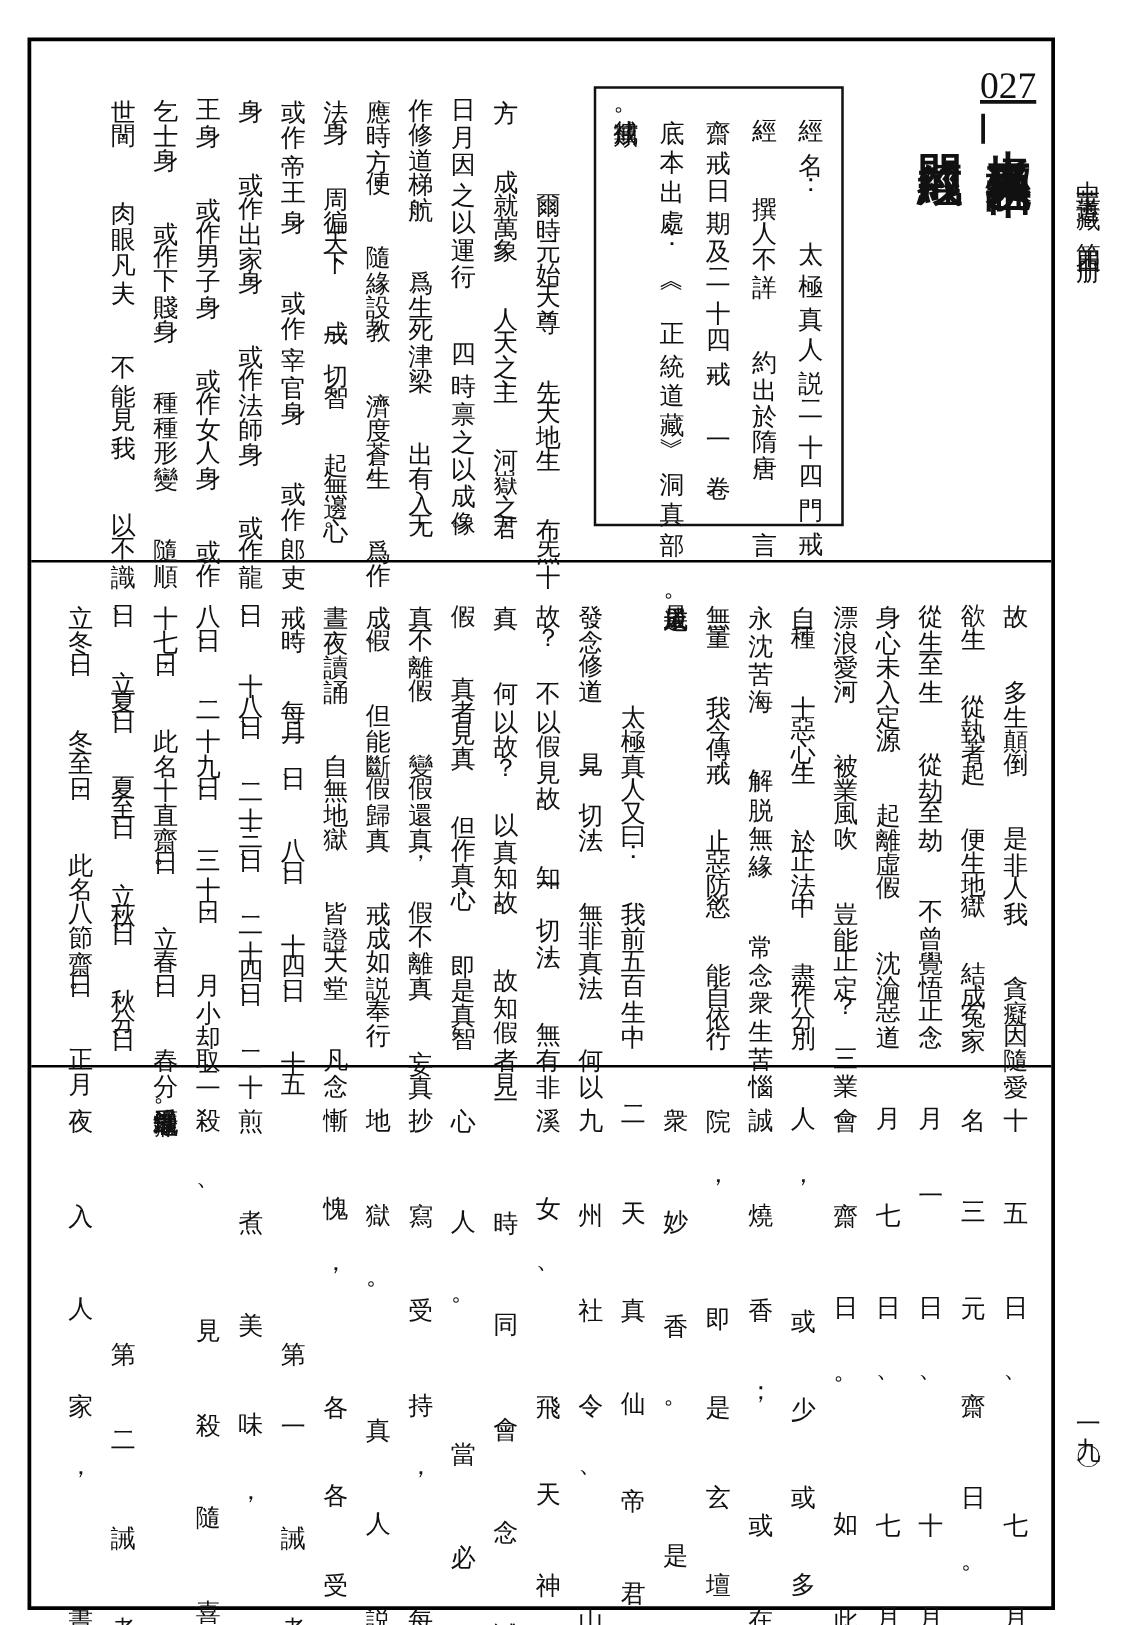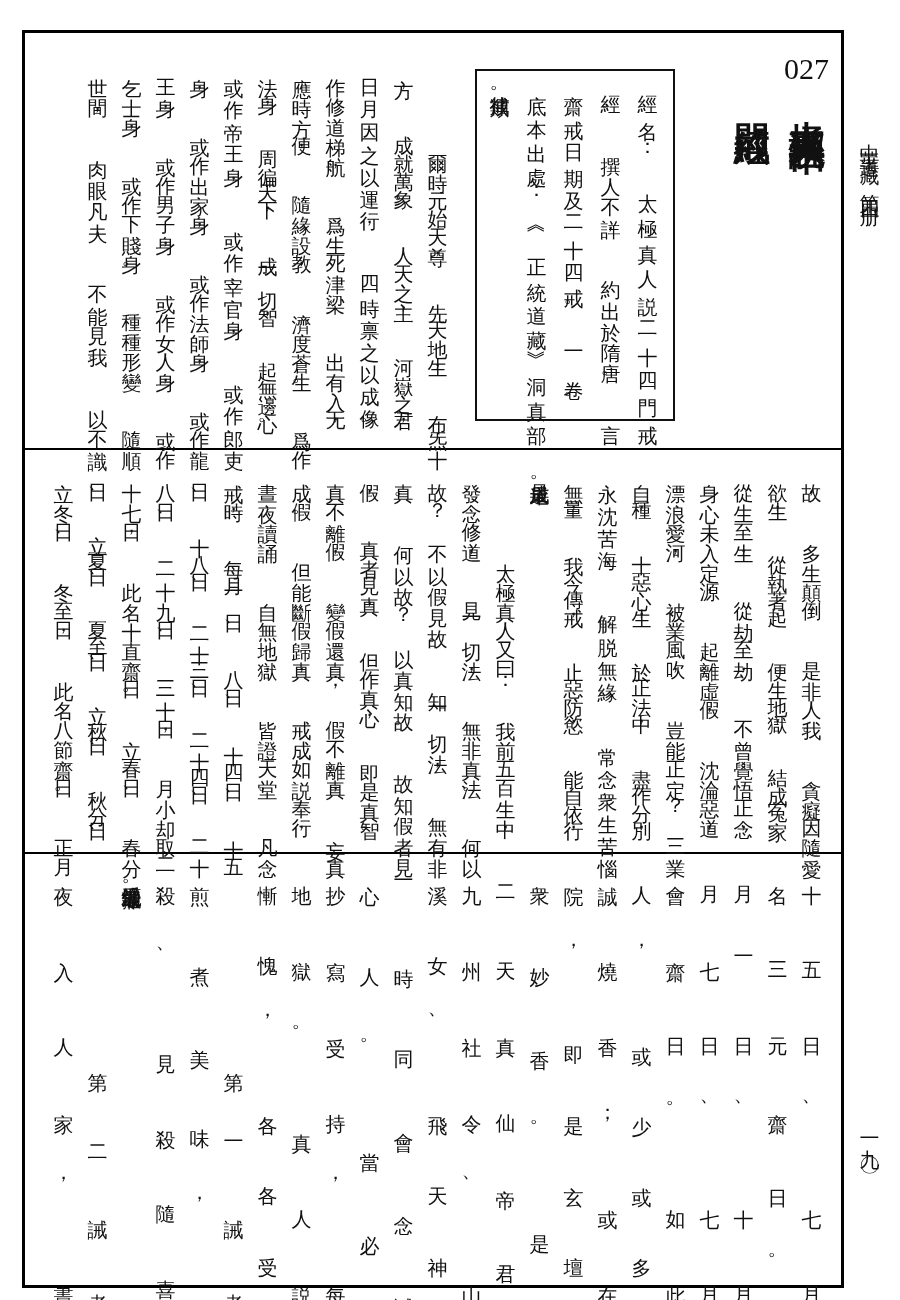--- a/index.html
+++ b/index.html
@@ -46,21 +46,21 @@
     border:2px solid #111; box-sizing:border-box; padding:9px 7px;
   }
   .anno-cols { writing-mode:vertical-rl; text-orientation:upright; width:100%; height:100%; font-size:20px; }
   .anno-cols .vcol { line-height:37px; letter-spacing:1px; }
   
   .title-block { width:128px; flex-shrink:0; display:flex; flex-direction:row; justify-content:flex-end; padding-right:10px; box-sizing:border-box; }
   .title-sub {
     writing-mode:vertical-rl; text-orientation:upright;
     font-size:36px; letter-spacing:4px; margin-top:62px; font-weight:bold; margin-right:6px;
   }
-  .title-main-wrap { display:flex; flex-direction:column; align-items:center; padding-top:16px; }
+  .title-main-wrap { display:flex; flex-direction:column; align-items:center; padding-top:16px;text-decoration:underline; }
   .doc-number { font-size:30px; height:42px; line-height:40px; }
   .title-main {
     writing-mode:vertical-rl; text-orientation:upright;
     font-size:36px; letter-spacing:3px; font-weight:bold;
   }
 </style>
 </head>
 <body>
 
 <div class="page">

